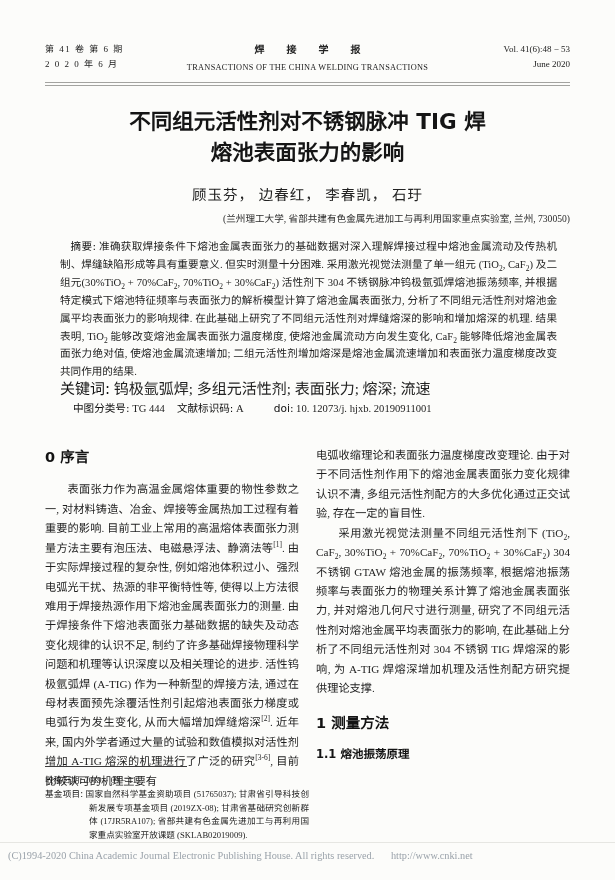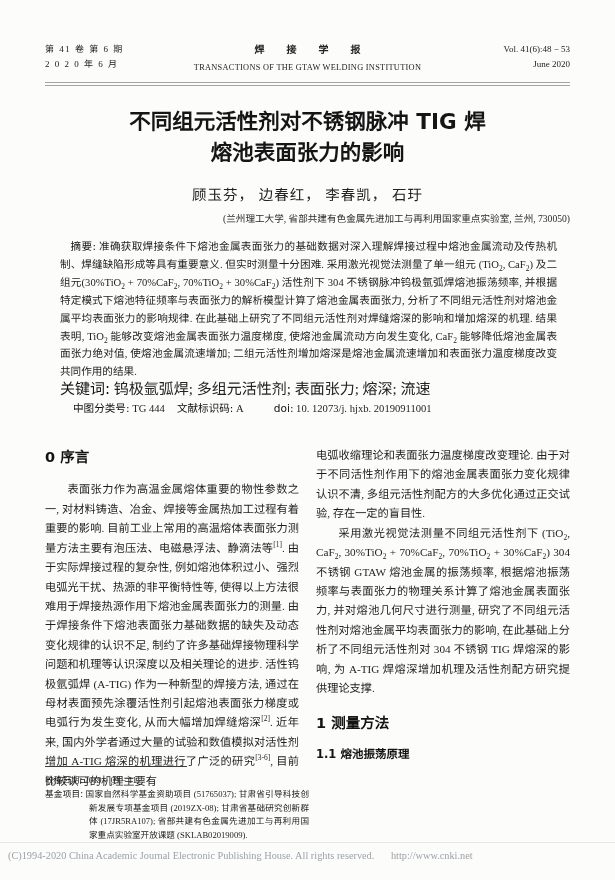--- a/index.html
+++ b/index.html
@@ -62,21 +62,21 @@
 <div class="page">
   <div class="inner">
 
     <div class="jheader">
       <div class="jh-left">
         <div>第 41 卷 第 6 期</div>
         <div>2 0 2 0 年 6 月</div>
       </div>
       <div class="jh-center">
         <div class="jh-cn">焊接学报</div>
-        <div class="jh-en">TRANSACTIONS OF THE GTAW WELDING INSTITUTION</div>
+        <div class="jh-en">TRANSACTIONS OF THE CHINA WELDING TRANSACTIONS</div>
       </div>
       <div class="jh-right">
         <div>Vol. 41(6):48 − 53</div>
         <div>June  2020</div>
       </div>
     </div>
     <div class="dbl-rule"></div>
 
     <div class="title">
       <div>不同组元活性剂对不锈钢脉冲 TIG 焊</div>

